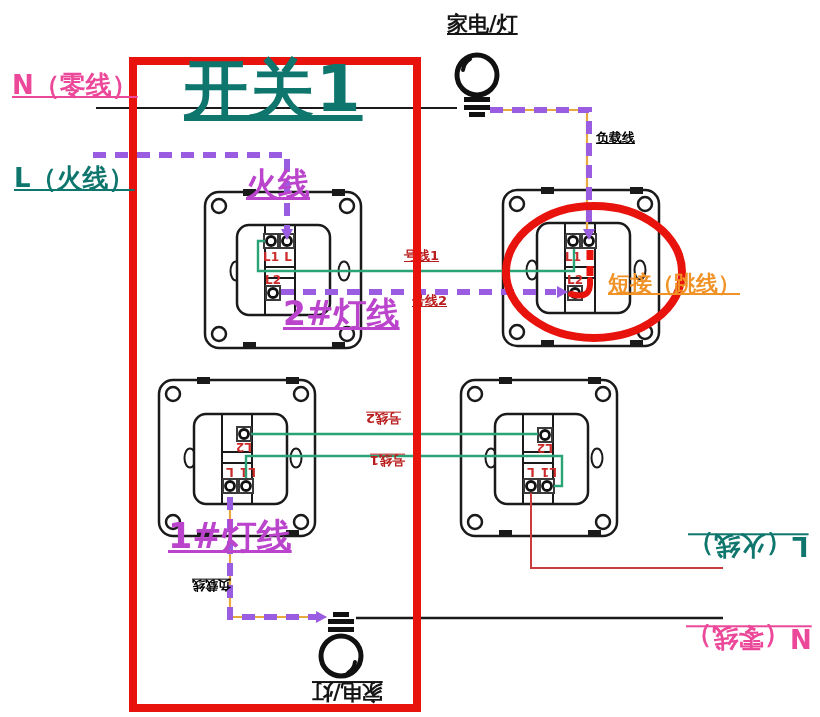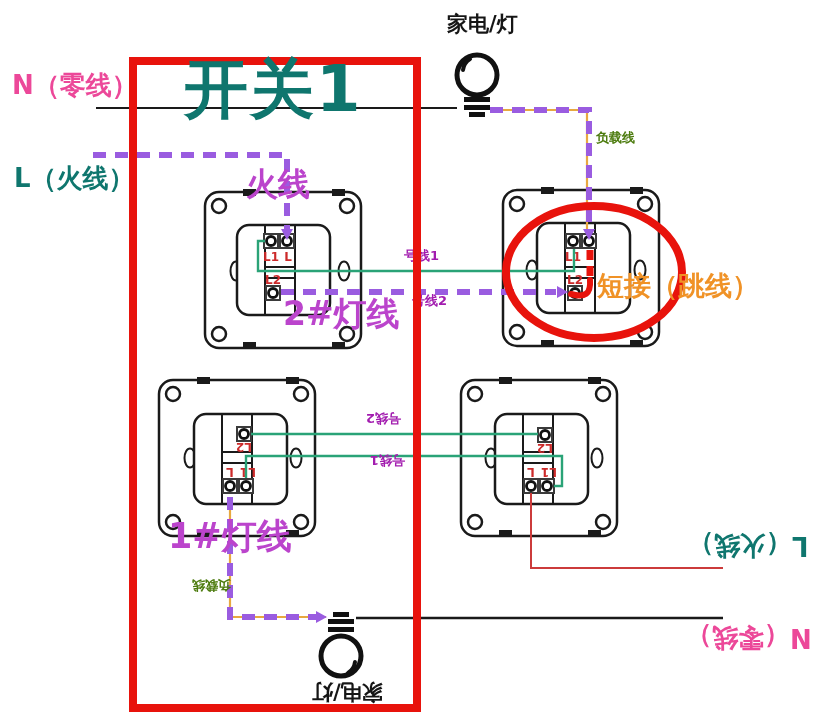--- a/index.html
+++ b/index.html
@@ -1,30 +1,30 @@
 <!DOCTYPE html>
 <html><head>
 <meta charset="utf-8">
 <style>
   html,body{margin:0;padding:0;background:#ffffff;}
   #stage{position:relative;width:820px;height:717px;background:#ffffff;overflow:hidden;
          font-family:"DejaVu Sans",sans-serif;}
   #wires{position:absolute;left:0;top:0;z-index:1;}
   .lbl{position:absolute;font-weight:700;white-space:nowrap;line-height:1.05;
-       font-family:"DejaVu Sans",sans-serif;z-index:3;}
+       font-family:"DejaVu Sans",sans-serif;z-index:3;text-decoration:underline;}
   .rot{transform:rotate(180deg);}
   .under{z-index:1;}
   #switch1-box{position:absolute;left:129px;top:57px;width:292px;height:655px;
                border:8px solid #e8130c;box-sizing:border-box;z-index:2;}
   .c-red{color:#0f766e;}
   .c-blue{color:#ec4899;}
   .c-mag{color:#bb44cc;}
-  .c-grn{color:#a21caf;}
+  .c-grn{color:#b91c1c;}
   .c-org{color:#f09226;}
-  .c-orgl{color:#4d7c0f;}
+  .c-orgl{color:#000000;}
   .c-blk{color:#151515;}
   svg text{font-family:"DejaVu Sans",sans-serif;font-weight:700;}
 </style>
 </head>
 <body>
 
 <div id="stage">
 
   <svg id="wires" width="820" height="717" viewBox="0 0 820 717">
 
@@ -202,21 +202,21 @@
   <div class="lbl under c-grn" style="left:404px;top:249px;font-size:13px;">号线1</div>
   <div class="lbl under c-grn" style="left:412px;top:294px;font-size:13px;">号线2</div>
 
   <div id="switch1-box"></div>
 
   <div class="lbl c-blue" style="left:12px;top:72px;font-size:26px;">N（零线）</div>
   <div class="lbl c-red" style="left:14px;top:165px;font-size:26px;">L（火线）</div>
   <div class="lbl c-red" style="left:184px;top:56px;font-size:64px;letter-spacing:2px;">开关1</div>
   <div class="lbl c-mag" style="left:246px;top:168px;font-size:32px;">火线</div>
   <div class="lbl c-mag" style="left:283px;top:297px;font-size:33px;">2#灯线</div>
-  <div class="lbl c-org" style="left:597px;top:272px;font-size:27px;">短接（跳线）</div>
+  <div class="lbl c-org" style="left:597px;top:272px;font-size:22px;padding-left:11px;">短接（跳线）</div>
   <div class="lbl c-orgl" style="left:596px;top:131px;font-size:13px;">负载线</div>
   <div class="lbl c-blk" style="left:447px;top:13px;font-size:21px;">家电/灯</div>
   <div class="lbl c-mag" style="left:168px;top:518px;font-size:35px;">1#灯线</div>
   <div class="lbl c-orgl rot" style="left:192px;top:578px;font-size:13px;">负载线</div>
   <div class="lbl c-blk rot" style="left:312px;top:681px;font-size:21px;">家电/灯</div>
   <div class="lbl c-red rot" style="left:688px;top:532px;font-size:26px;">L（火线）</div>
   <div class="lbl c-blue rot" style="left:686px;top:624px;font-size:26px;">N（零线）</div>
   <div class="lbl c-grn rot" style="left:366px;top:411px;font-size:13px;">号线2</div>
   <div class="lbl c-grn rot" style="left:370px;top:453px;font-size:13px;">号线1</div>
 

